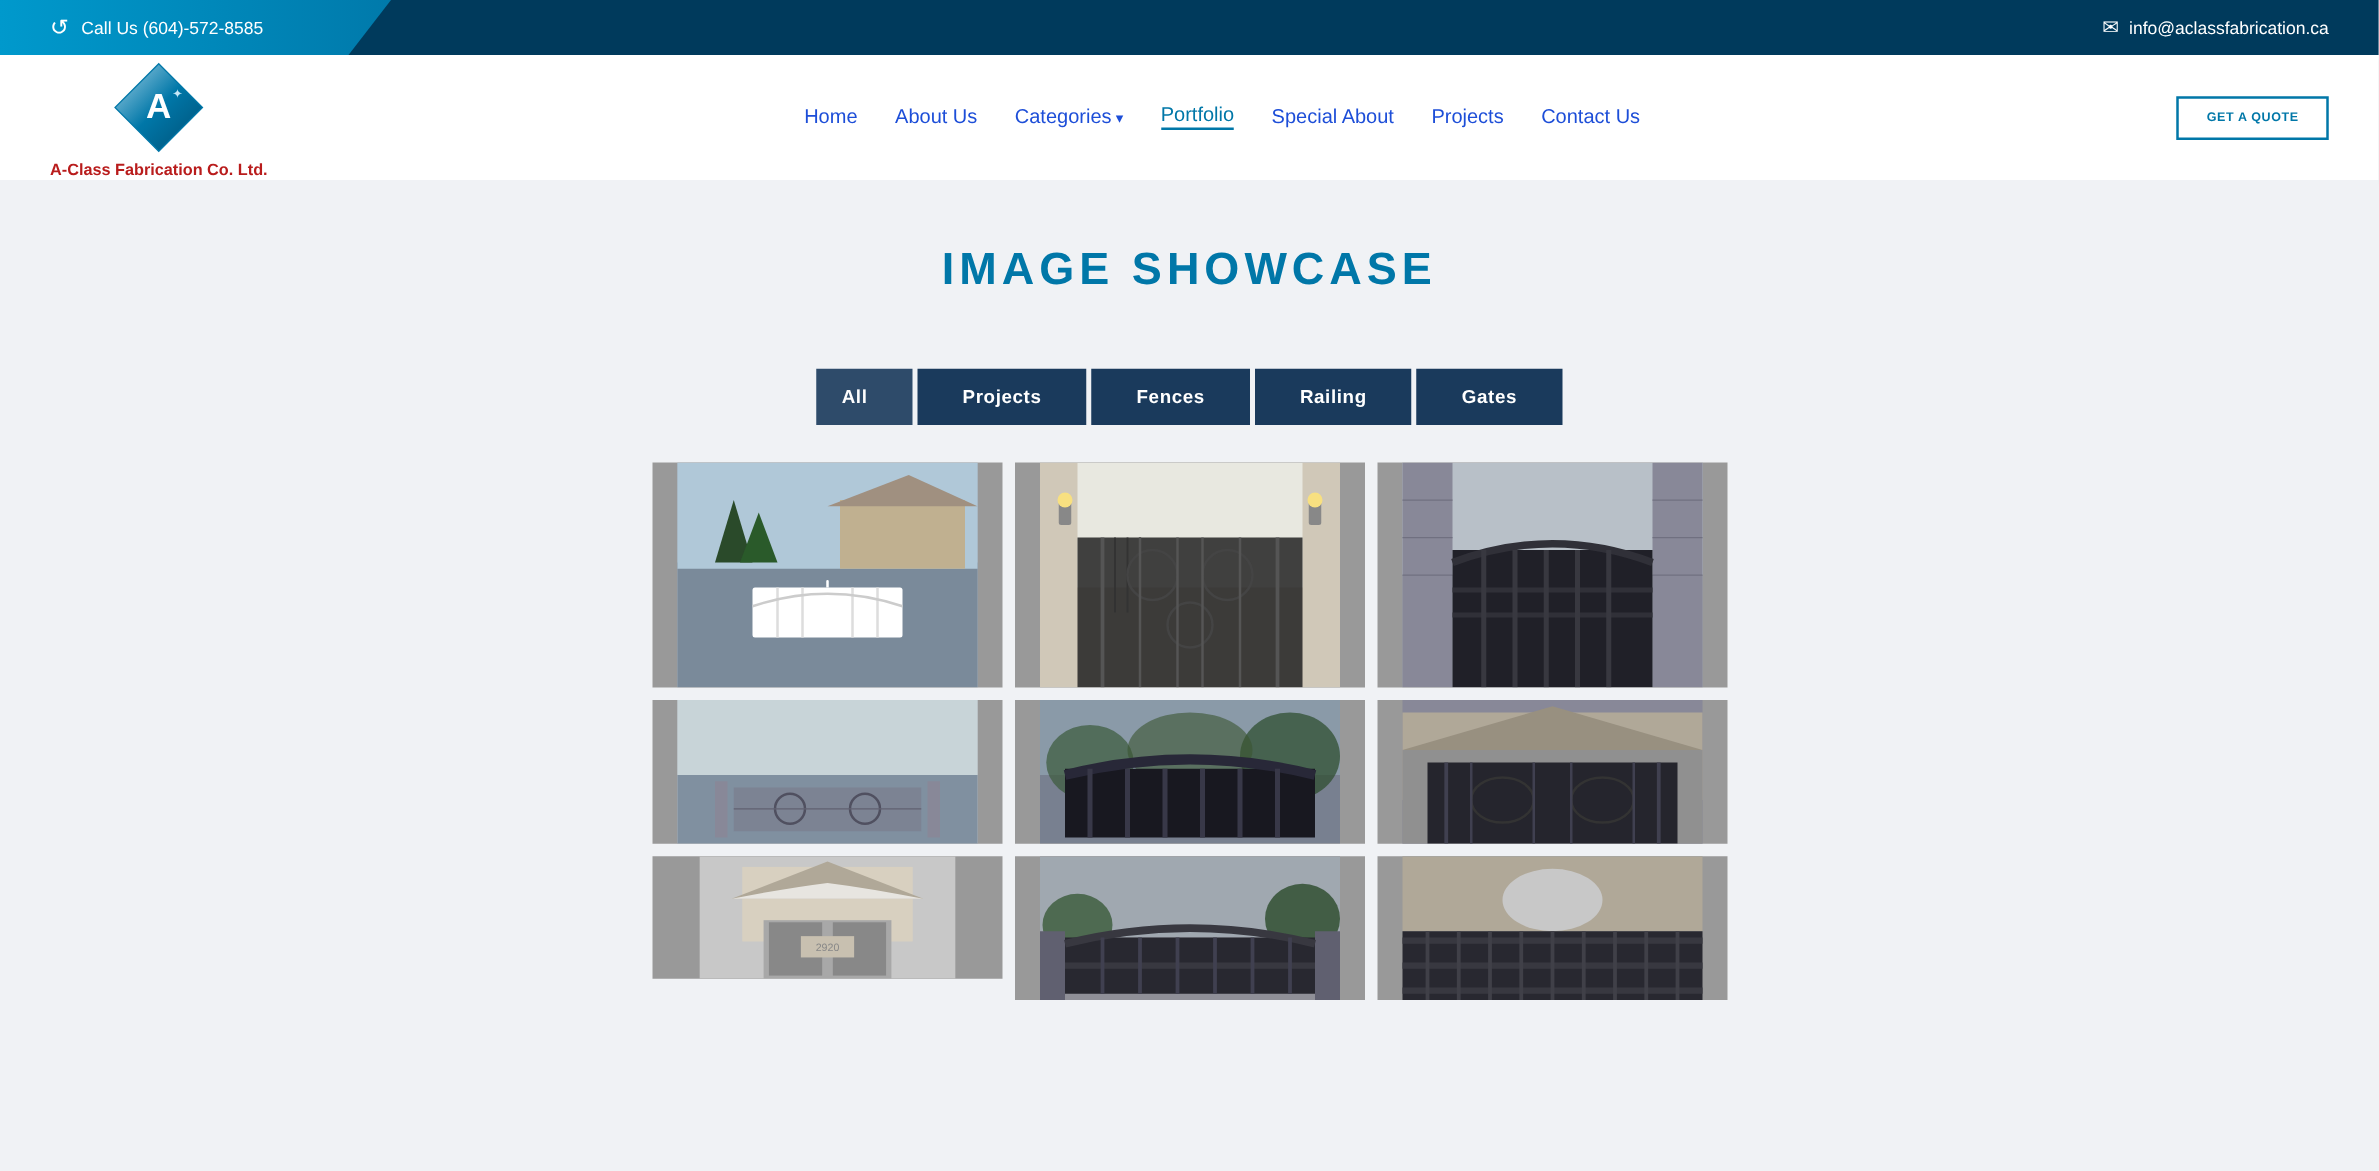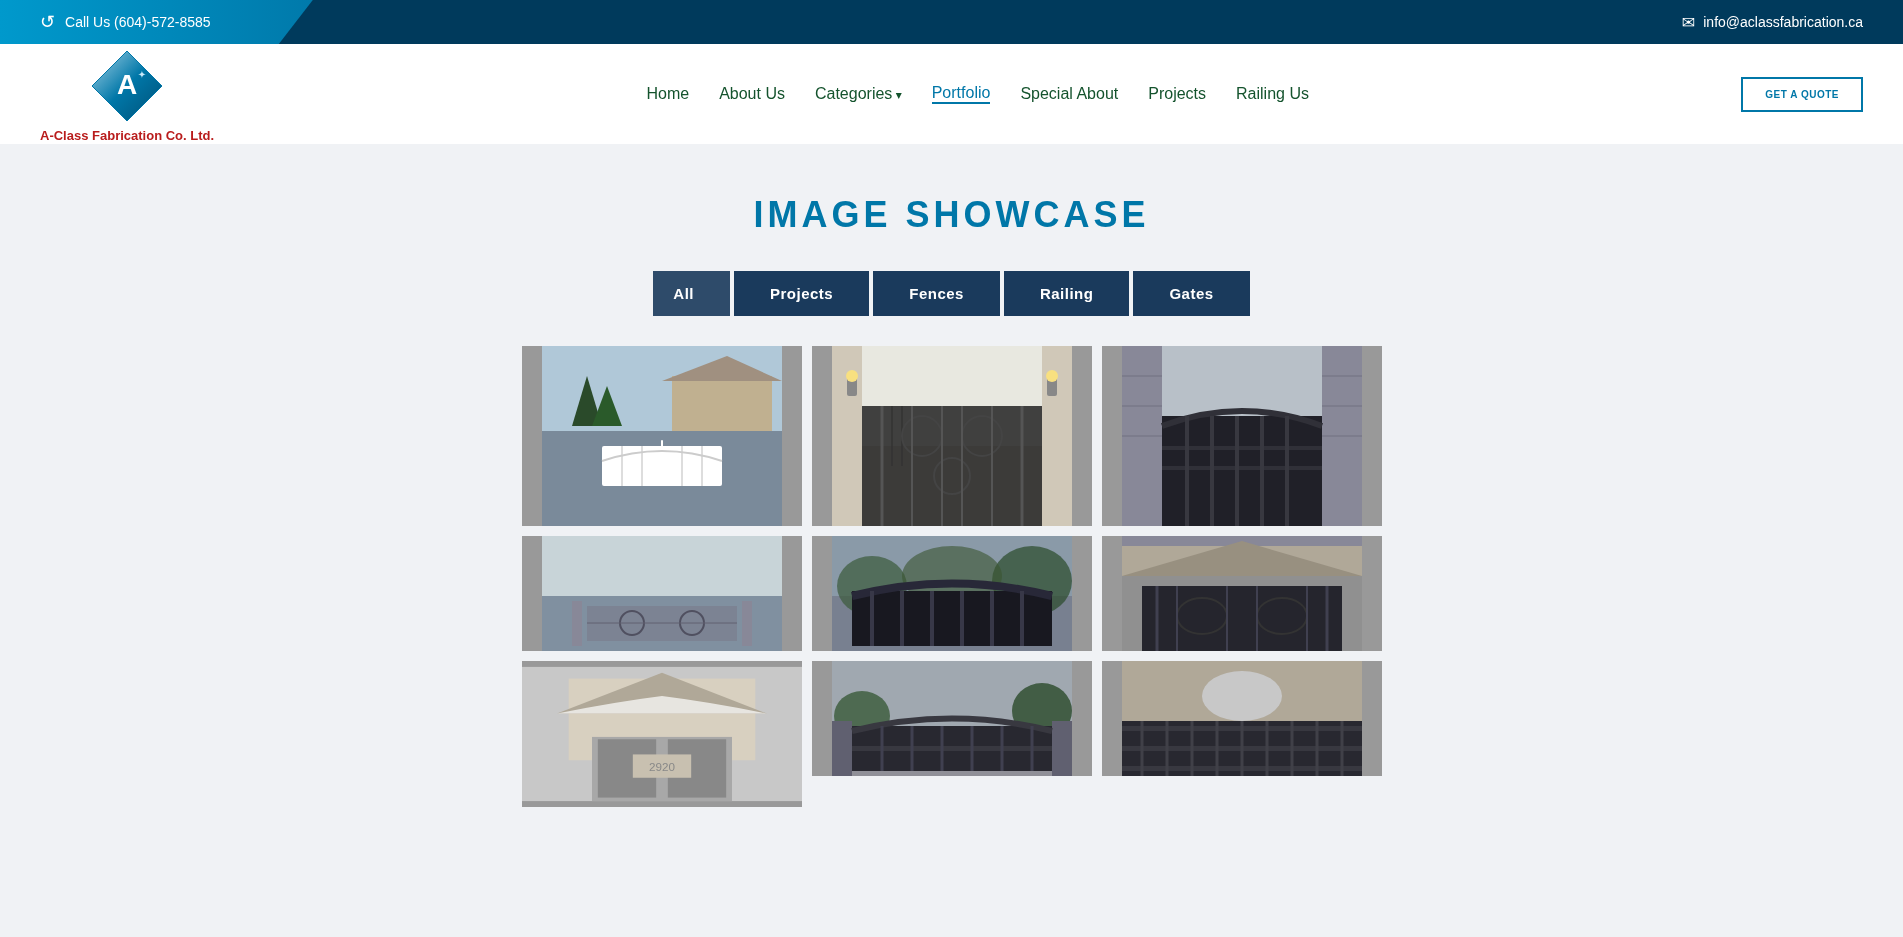--- a/index.html
+++ b/index.html
@@ -30,21 +30,21 @@
       font-weight: 700;
       margin-top: 2px;
     }
     nav {
       display: flex;
       align-items: center;
       gap: 30px;
     }
     .nav-link {
       text-decoration: none;
-      color: #14532d;
+      color: #1d4ed8;
       font-size: 16px;
       font-weight: 500;
       cursor: pointer;
       white-space: nowrap;
     }
     .nav-link.active {
       color: #0077a8;
       border-bottom: 2px solid #0077a8;
       padding-bottom: 0;
     }
@@ -69,21 +69,21 @@
       background: #f0f2f5;
       padding: 50px 20px;
       min-height: 800px;
     }
     .page-title {
       text-align: center;
       font-size: 36px;
       font-weight: 700;
       letter-spacing: 4px;
       color: #0077a8;
-      margin-bottom: 35px;
+      margin-bottom: 59px;
     }
 
     
     .filter-bar {
       display: flex;
       gap: 0;
       justify-content: center;
       margin-bottom: 30px;
     }
     .filter-btn {
@@ -190,21 +190,21 @@
     <span class="logo-name">A-Class Fabrication Co. Ltd.</span>
   </div>
 
   <nav>
     <a class="nav-link" href="#">Home</a>
     <a class="nav-link" href="#">About Us</a>
     <a class="nav-link with-arrow" href="#">Categories</a>
     <a class="nav-link active" href="#">Portfolio</a>
     <a class="nav-link" href="#">Special About</a>
     <a class="nav-link" href="#">Projects</a>
-    <a class="nav-link" href="#">Railing Us</a>
+    <a class="nav-link" href="#">Contact Us</a>
   </nav>
 
   <button class="get-quote-btn">GET A QUOTE</button>
 </div>
 
 <div class="main-content">
   <h1 class="page-title">IMAGE  SHOWCASE</h1>
 
   <div class="filter-bar">
     <button class="filter-btn active">All</button>
@@ -251,21 +251,21 @@
 
             <rect x="30" y="65" width="10" height="45" fill="#888898"></rect>
             <rect x="200" y="65" width="10" height="45" fill="#888898"></rect>
             <rect x="45" y="70" width="150" height="35" fill="#7a8090" opacity="0.8"></rect>
 
             <circle cx="90" cy="87" r="12" stroke="#505060" stroke-width="2" fill="none"></circle>
             <circle cx="150" cy="87" r="12" stroke="#505060" stroke-width="2" fill="none"></circle>
             <line x1="45" y1="87" x2="195" y2="87" stroke="#606070" stroke-width="1"></line>
           </svg>
         </div>
-        <div class="item-h gate-7" style="height:146px;">
+        <div class="item-h gate-7" style="height:98px;">
           <svg class="gate-art" viewBox="0 0 240 115" xmlns="http://www.w3.org/2000/svg">
             <rect width="240" height="115" fill="#c8c8c8"></rect>
 
             <rect x="40" y="10" width="160" height="70" fill="#d8d0c0"></rect>
             <polygon points="30,40 120,5 210,40" fill="#b0a898"></polygon>
 
             <path d="M30,40 Q80,30 120,25 Q160,30 210,40" fill="white" opacity="0.7"></path>
 
             <rect x="60" y="60" width="120" height="55" fill="#a8a8a8"></rect>
             <rect x="65" y="62" width="50" height="50" fill="#888888"></rect>

